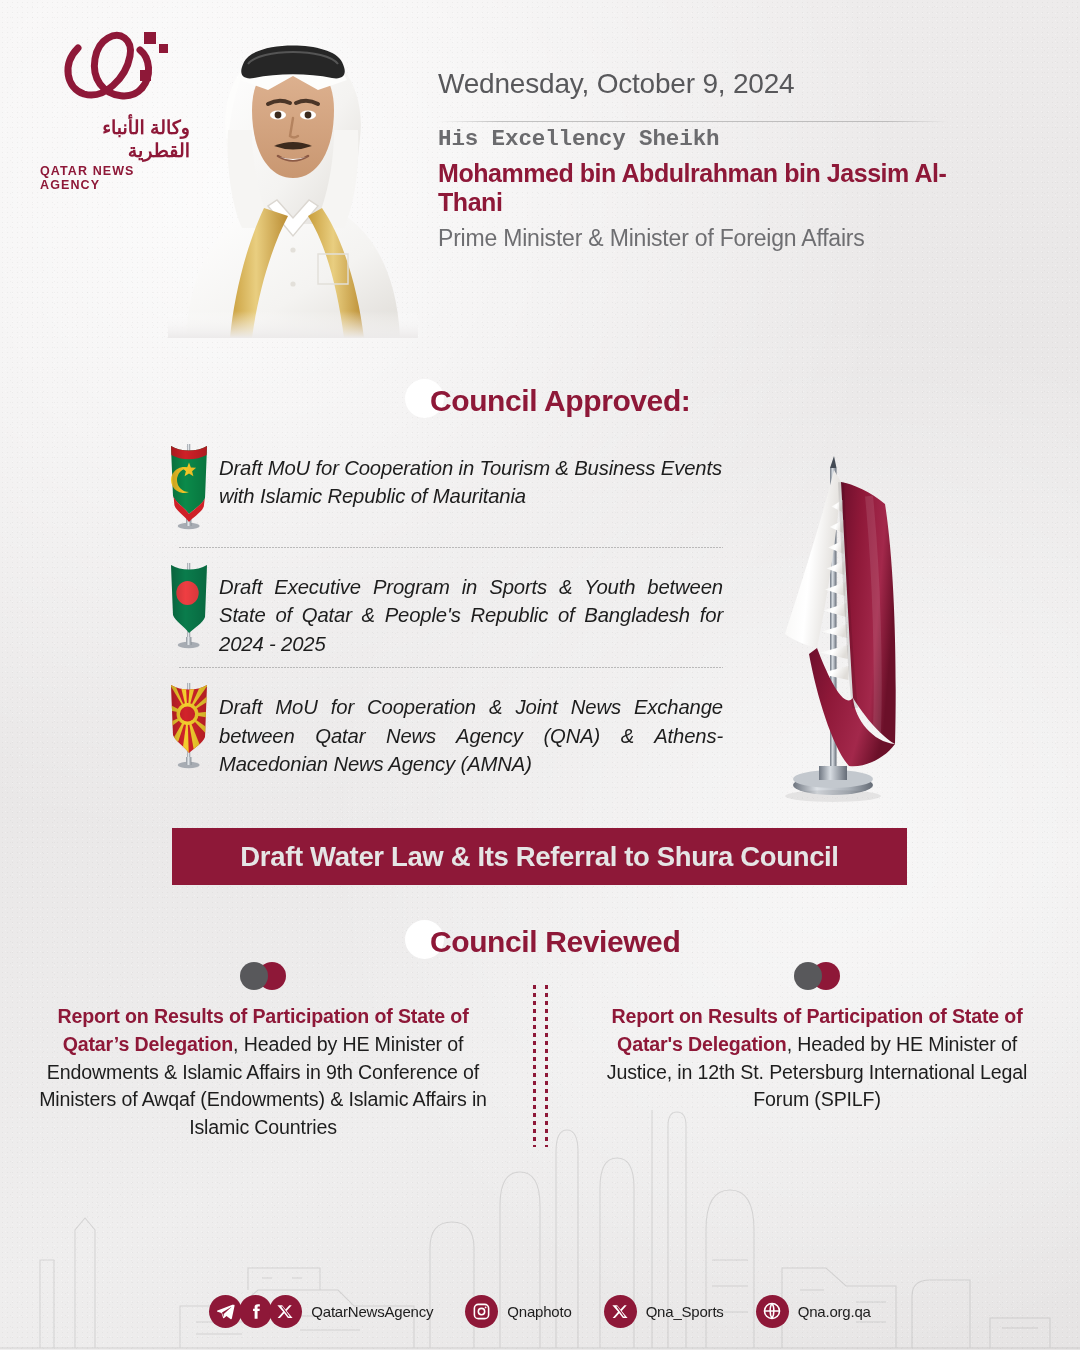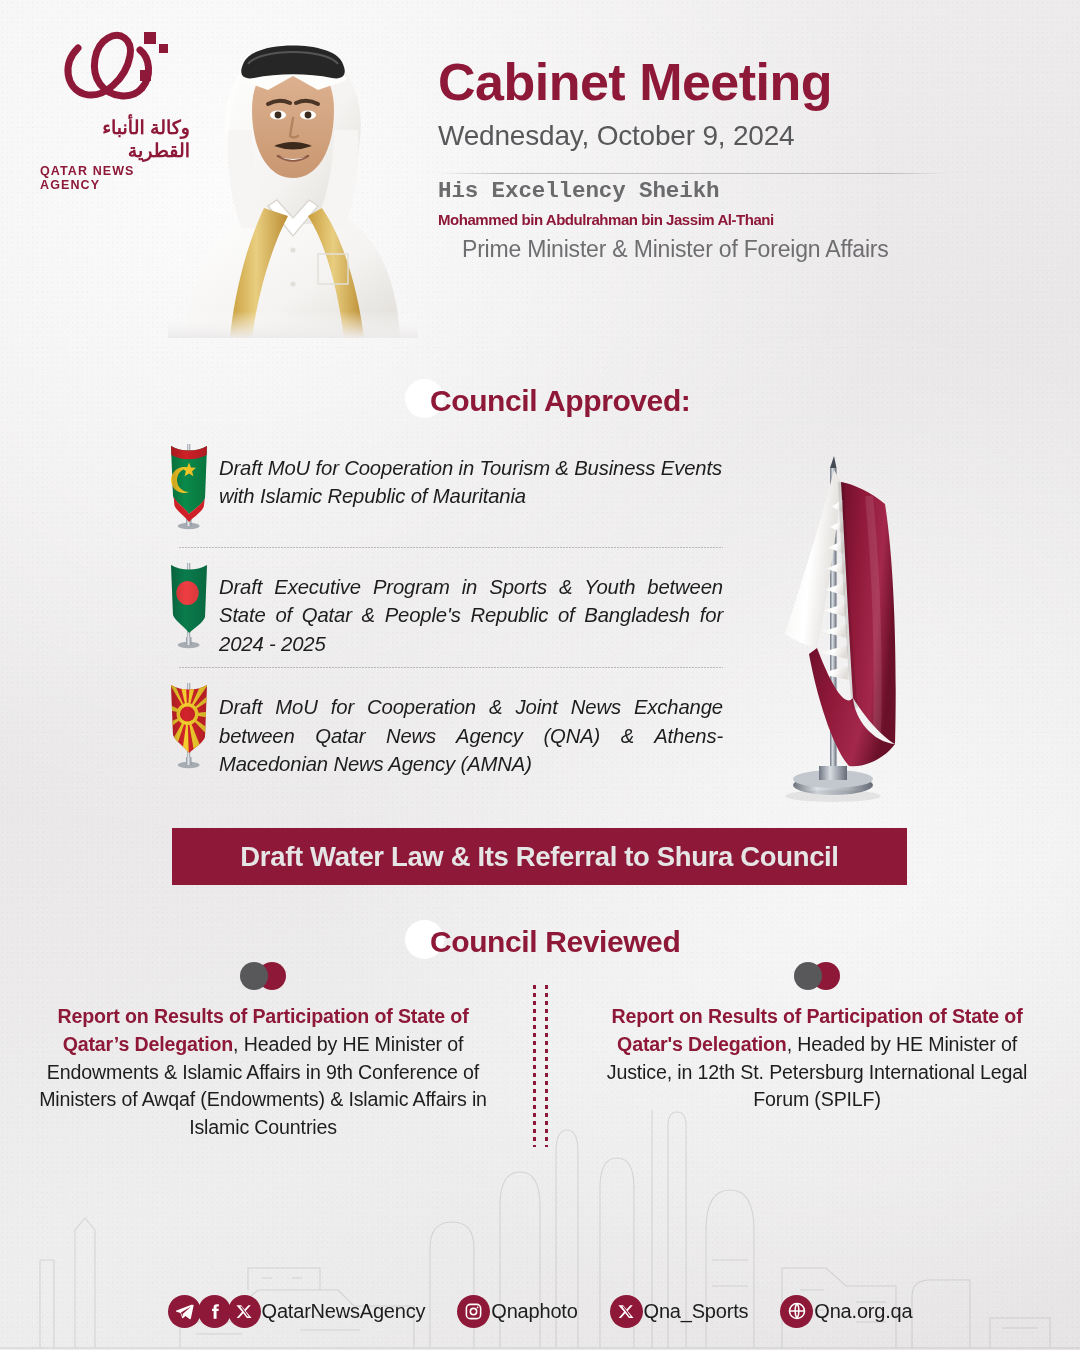--- a/index.html
+++ b/index.html
@@ -70,25 +70,25 @@
   }
   #hdr-rule {
     width:510px; height:1px; margin-top:21px;
     background:linear-gradient(90deg,rgba(150,150,150,0),rgba(150,150,150,.55) 12%,rgba(150,150,150,.55) 88%,rgba(150,150,150,0));
   }
   #honorific {
     font-size:22.5px; font-weight:bold; color:#6b6b6e;
     margin-top:4px; letter-spacing:-.1px;font-family:Liberation Mono, monospace;
   }
   #pm-name {
-    font-size:15px; font-weight:bold; color:#8E1838;
+    font-size:25px; font-weight:bold; color:#8E1838;
     margin-top:7px; letter-spacing:-.45px;
   }
   #pm-role {
-    font-size:23px; color:#6e6e71; margin-top:8px; letter-spacing:-.2px;margin-left:24px;
+    font-size:23px; color:#6e6e71; margin-top:8px; letter-spacing:-.2px;
   }
 
   
   .section-head { position:absolute; display:flex; align-items:flex-end; }
   .sec-dot {
     width:39px; height:39px; border-radius:50%;
     background:#ffffff; margin-right:-14px;
   }
   .sec-text {
     position:relative; font-size:30px; font-weight:bold;
@@ -160,21 +160,21 @@
     display:flex; align-items:center; justify-content:center;
   }
   .soc-group { display:flex; align-items:center; margin:0 16px; }
   .soc-icon {
     width:33px; height:33px; border-radius:50%; background:#8E1838;
     display:flex; align-items:center; justify-content:center;
     margin-right:-3px; flex:0 0 33px;
   }
   .soc-icon svg { display:block; }
   .soc-label {
-    font-size:20px; color:#1d1d1d; margin-left:4px; letter-spacing:-.2px;
+    font-size:15px; color:#1d1d1d; margin-left:12px; letter-spacing:-.2px;
     white-space:nowrap;
   }
 </style>
 </head>
 <body>
 
 <div id="page">
 
   <div id="grain"></div>
 
@@ -274,21 +274,20 @@
 
       <circle cx="125" cy="232" r="2.6" fill="#e3e0da"></circle>
       <circle cx="125" cy="266" r="2.6" fill="#e3e0da"></circle>
 
       <path d="M150 236 h30 v30 h-30 Z" fill="none" stroke="#e2dfd9" stroke-width="1.4"></path>
 
       <rect x="0" y="230" width="250" height="90" fill="url(#gfade)"></rect>
     </svg>
 
     <div id="titles">
-      <div id="main-title">Cabinet Meeting</div>
       <div id="date-line">Wednesday, October 9, 2024</div>
       <div id="hdr-rule"></div>
       <div id="honorific">His Excellency Sheikh</div>
       <div id="pm-name">Mohammed bin Abdulrahman bin Jassim Al-Thani</div>
       <div id="pm-role">Prime Minister &amp; Minister of Foreign Affairs</div>
     </div>
   </div>
 
   <div class="section-head" id="head-approved">
     <span class="sec-dot"></span>

